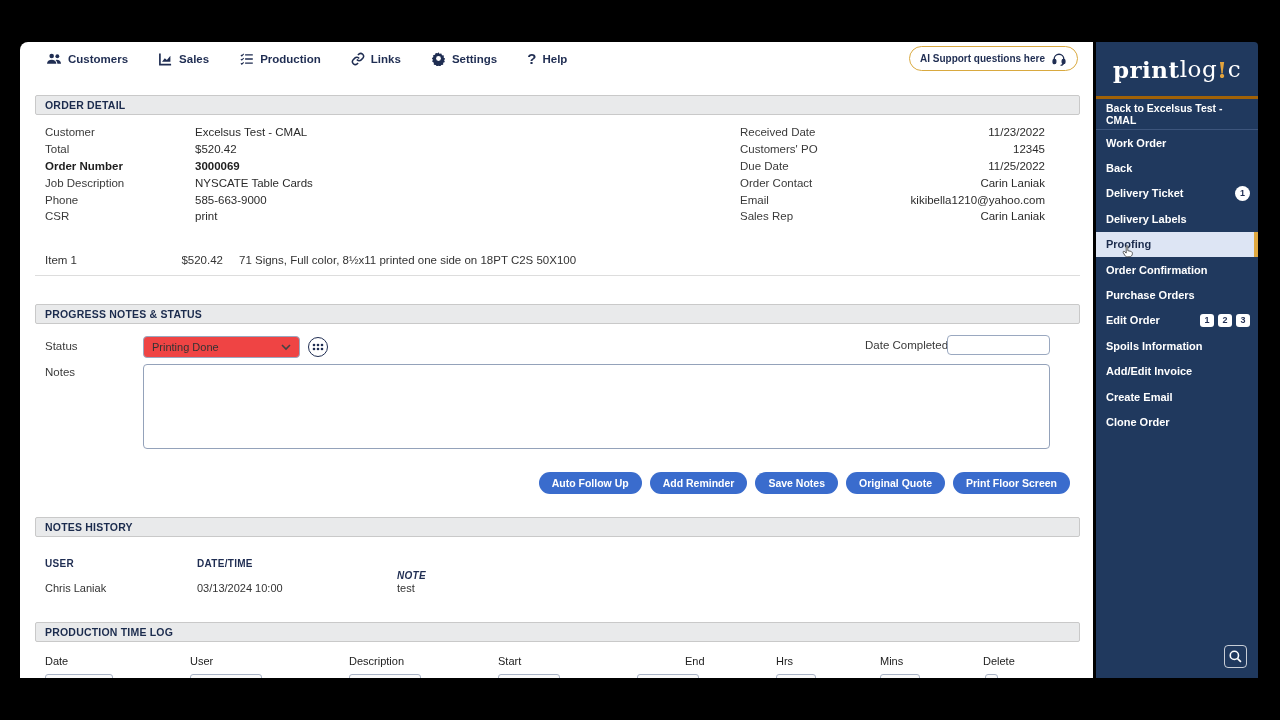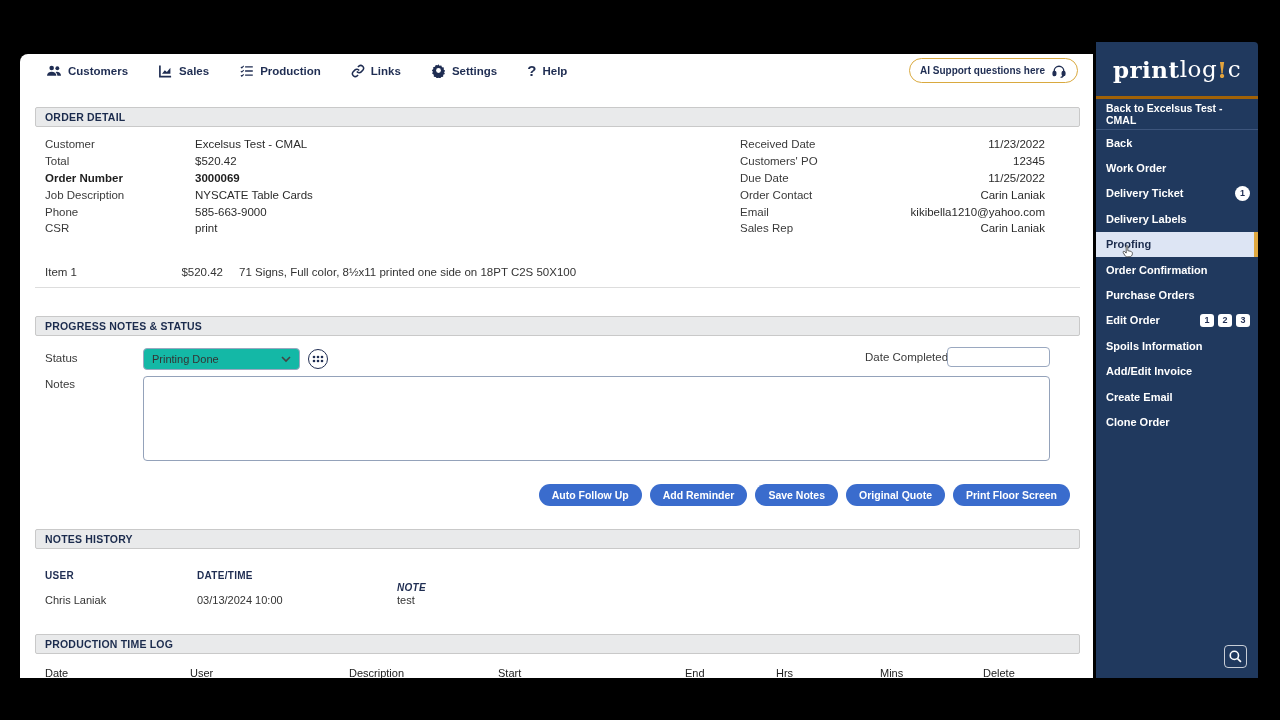--- a/index.html
+++ b/index.html
@@ -1,20 +1,20 @@
 <!DOCTYPE html>
 <html><head>
 <meta charset="utf-8">
 <style>
   * { margin:0; padding:0; box-sizing:border-box; }
   html,body { width:1280px; height:720px; background:#000; font-family:"Liberation Sans",sans-serif; overflow:hidden; }
   .window { position:absolute; left:20px; top:42px; width:1238px; height:636px; display:flex; gap:3px; }
 
   
-  .main { position:relative; flex:0 0 1073px; background:#fff; border-radius:8px 0 0 0; overflow:hidden;margin-top:12px; }
+  .main { position:relative; flex:0 0 1073px; background:#fff; border-radius:8px 0 0 0; overflow:hidden; }
   .navbar { position:absolute; top:0; left:0; right:0; height:33px; display:flex; align-items:center; gap:30px; padding-left:26px; }
   .nav-item { display:flex; align-items:center; gap:6px; cursor:pointer; }
   .nav-item svg { display:block; }
   .nav-label { font-size:11.5px; font-weight:bold; color:#1f2d52; }
   .help-q { font-size:15px; font-weight:bold; color:#1f2d52; }
   .ai-pill { position:absolute; top:4px; right:15px; height:25px; display:flex; align-items:center; gap:6px; padding:8px 10px; border:1.5px solid #d9a93f; border-radius:13px; background:#fff; cursor:pointer; }
   .ai-pill span { font-size:10px; font-weight:bold; color:#1f2d52; }
 
   .section-bar { position:absolute; left:15px; right:13px; height:20px; background:#e9eaeb; border:1px solid #c9c9c9; border-radius:2px; font-size:10.5px; font-weight:bold; color:#1b2b4d; line-height:18px; padding-left:9px; letter-spacing:.2px; }
   .bar-order { top:53px; }
@@ -31,21 +31,21 @@
   .fieldcol.right .fvalue { text-align:right; }
   .fvalue { color:#2b2b2b; }
   .bold { font-weight:bold; color:#1e1e1e; }
 
   .item-row { position:absolute; top:212px; left:15px; right:13px; height:22px; border-bottom:1px solid #ddd; font-size:11.5px; color:#333; }
   .item-name { position:absolute; left:10px; }
   .item-price { position:absolute; left:140px; width:48px; text-align:right; }
   .item-desc { position:absolute; left:204px; }
 
   .lbl { position:absolute; font-size:11.5px; color:#3a3a3a; }
-  .status-select { position:absolute; left:123px; top:294px; width:157px; height:22px; border:1px solid #9aa8c0; border-radius:4px; background:#14b8a6; display:flex; align-items:center; justify-content:space-between; padding:0 8px; font-size:11px; color:#333; cursor:pointer; }
+  .status-select { position:absolute; left:123px; top:294px; width:157px; height:22px; border:1px solid #9aa8c0; border-radius:4px; background:#ef4444; display:flex; align-items:center; justify-content:space-between; padding:0 8px; font-size:11px; color:#333; cursor:pointer; }
   .grid-btn { position:absolute; left:288px; top:295px; width:20px; height:20px; border:1.6px solid #1f2d52; border-radius:50%; display:flex; align-items:center; justify-content:center; background:#fff; cursor:pointer; }
   .date-input { position:absolute; left:927px; top:293px; width:103px; height:20px; border:1px solid #9aa8c0; border-radius:4px; background:#fff; font-size:11px; padding:0 6px; }
   .notes-area { position:absolute; left:123px; top:322px; width:907px; height:85px; border:1px solid #94a2ba; border-radius:4px; resize:none; font-family:"Liberation Sans",sans-serif; font-size:12px; }
 
   .btn-row { position:absolute; top:430px; right:23px; display:flex; gap:8px; }
   .blue-btn { height:22px; padding:0 13px; background:#3a6ccd; color:#fff; border:none; border-radius:11px; font-size:10.5px; font-weight:bold; font-family:"Liberation Sans",sans-serif; cursor:pointer; white-space:nowrap; }
 
   .th { position:absolute; font-size:10px; font-weight:bold; color:#1f2d52; letter-spacing:.3px; }
   .td { position:absolute; font-size:11px; color:#333; }
   .tl-h { position:absolute; font-size:11px; color:#222; }
@@ -265,24 +265,24 @@
   <div class="sidebar">
     <div class="logo">
       <span class="lg-print">print</span>
         <span class="lg-log">log</span>
         <span class="lg-bang">!</span>
         <span class="lg-c">c</span>
     </div>
     <div class="back-link">Back to Excelsus Test - CMAL</div>
 
     <div class="sb-item">
+        <span>Work Order</span>
+      </div>
+    <div class="sb-item">
         <span>Back</span>
-      </div>
-    <div class="sb-item">
-        <span>Work Order</span>
       </div>
     <div class="sb-item">
       <span>Delivery Ticket</span>
       <span class="badge-circle">1</span>
     </div>
     <div class="sb-item">
         <span>Delivery Labels</span>
       </div>
     <div class="sb-item active">
       <span>Proofing</span>

